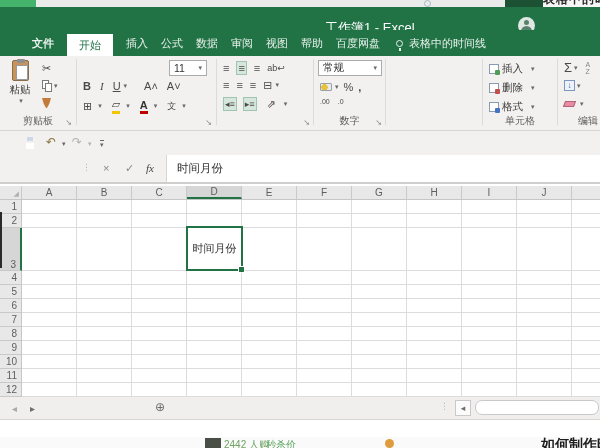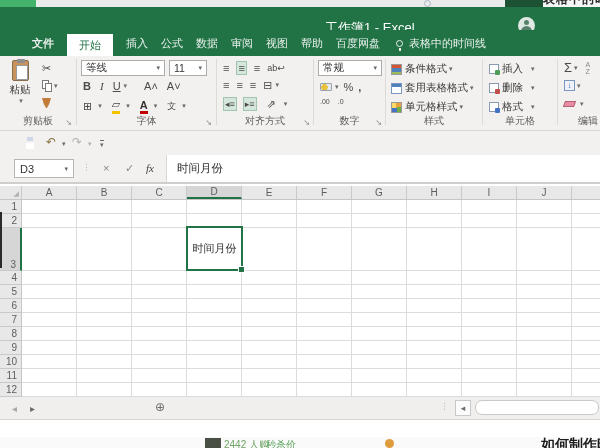--- a/index.html
+++ b/index.html
@@ -185,24 +185,20 @@
         </div>
       <div class="rrow" style="left:42px;top:42px;">
           <span class="brush-ic"></span>
         </div>
       <div class="glabel">剪贴板</div>
       <span class="launcher" style="right:4px;">↘</span>
     </div>
     <div class="gdiv" style="left:76px;"></div>
 
     <div class="rgroup" style="left:77px;width:139px;">
-      <div class="selbox" style="position:absolute;left:4px;top:4px;width:84px;">
-        <span>等线</span>
-        <span class="dd">▾</span>
-      </div>
       <div class="selbox" style="position:absolute;left:92px;top:4px;width:38px;">
         <span>11</span>
         <span class="dd">▾</span>
       </div>
       <div class="rrow" style="left:6px;top:24px;gap:9px;">
         <span class="ric" style="font-weight:bold;">B</span>
         <span class="ric" style="font-style:italic;font-family:'Liberation Serif',serif;">I</span>
         <span class="ric" style="text-decoration:underline;">U</span>
         <span class="dd" style="margin-left:-6px;">▾</span>
         <span class="ric" style="margin-left:8px;">A˄</span>
@@ -211,21 +207,20 @@
       <div class="rrow" style="left:6px;top:42px;gap:4px;">
         <span class="ric">⊞</span>
           <span class="dd">▾</span>
         <span class="ric bucket-bar" style="margin-left:6px;">▱</span>
           <span class="dd">▾</span>
         <span class="ric fontcolor-bar" style="margin-left:6px;font-weight:bold;color:#333;">A</span>
           <span class="dd">▾</span>
         <span class="ric" style="margin-left:6px;font-size:9px;">文</span>
           <span class="dd">▾</span>
       </div>
-      <div class="glabel">字体</div>
       <span class="launcher" style="right:4px;">↘</span>
     </div>
     <div class="gdiv" style="left:216px;"></div>
 
     <div class="rgroup" style="left:217px;width:96px;">
       <div class="rrow" style="left:6px;top:5px;gap:7px;">
         <span class="ric">≡</span>
         <span class="ric hl" style="padding:0 1px;">≡</span>
         <span class="ric">≡</span>
         <span class="ric" style="font-size:9px;"><span>ab</span><span>↩</span></span>
@@ -236,21 +231,20 @@
         <span class="ric">≡</span>
         <span class="ric">⊟</span>
           <span class="dd" style="margin-left:-4px;">▾</span>
       </div>
       <div class="rrow" style="left:6px;top:41px;gap:6px;">
         <span class="ric hl" style="font-size:9px;padding:0 1px;"><span>◂</span><span>≡</span></span>
         <span class="ric hl" style="font-size:9px;padding:0 1px;"><span>▸</span><span>≡</span></span>
         <span class="ric" style="margin-left:4px;">⇗</span>
           <span class="dd">▾</span>
       </div>
-      <div class="glabel">对齐方式</div>
       <span class="launcher" style="right:3px;">↘</span>
     </div>
     <div class="gdiv" style="left:313px;"></div>
 
     <div class="rgroup" style="left:314px;width:71px;">
       <div class="selbox" style="position:absolute;left:4px;top:4px;width:64px;">
         <span>常规</span>
         <span class="dd">▾</span>
       </div>
       <div class="rrow" style="left:6px;top:25px;gap:5px;">
@@ -261,38 +255,20 @@
       </div>
       <div class="rrow" style="left:6px;top:42px;gap:8px;">
         <span class="tinytxt">.00</span>
         <span class="tinytxt">.0</span>
       </div>
       <div class="glabel">数字</div>
       <span class="launcher" style="right:3px;">↘</span>
     </div>
     <div class="gdiv" style="left:385px;"></div>
 
-    <div class="rgroup" style="left:386px;width:96px;">
-      <div class="rrow" style="left:5px;top:6px;">
-        <span class="cf-ic"></span>
-        <span class="rlabel">条件格式</span>
-          <span class="dd">▾</span>
-      </div>
-      <div class="rrow" style="left:5px;top:25px;">
-        <span class="ft-ic"></span>
-        <span class="rlabel">套用表格格式</span>
-          <span class="dd">▾</span>
-      </div>
-      <div class="rrow" style="left:5px;top:44px;">
-        <span class="cs-ic"></span>
-        <span class="rlabel">单元格样式</span>
-          <span class="dd">▾</span>
-      </div>
-      <div class="glabel">样式</div>
-    </div>
     <div class="gdiv" style="left:482px;"></div>
 
     <div class="rgroup" style="left:483px;width:74px;">
       <div class="rrow" style="left:6px;top:6px;">
         <span class="cell-ic">
             <i class="badge-green"></i>
           </span>
         <span class="rlabel">插入</span>
           <span class="dd" style="margin-left:8px;">▾</span>
       </div>
@@ -335,24 +311,20 @@
   <div class="abs qatrow">
     <span class="abs save-ic" style="left:24px;top:6px;"><b></b><i></i></span>
     <span class="abs qic" style="left:46px;top:5px;">↶</span>
     <span class="abs dd" style="left:60px;top:9px;">▾</span>
     <span class="abs qic dim" style="left:72px;top:5px;">↷</span>
     <span class="abs dd" style="left:86px;top:9px;color:#b5b1ad;">▾</span>
     <span class="abs dd" style="left:98px;top:9px;border-top:1px solid #6a6866;">▾</span>
   </div>
 
   <div class="abs formularow">
-    <div class="abs namebox">
-      <span>D3</span>
-      <span class="dd" style="margin-left:auto;">▾</span>
-    </div>
     <span class="abs" style="left:82px;top:7px;font-size:9px;color:#bbb;">⋮</span>
     <span class="abs fbtn" style="left:103px;top:7px;">×</span>
     <span class="abs fbtn" style="left:125px;top:7px;">✓</span>
     <span class="abs fbtn" style="left:146px;top:7px;font-style:italic;font-family:'Liberation Serif',serif;color:#444;text-align:right;">fx</span>
     <div class="abs fxarea">
       <span style="margin-left:10px;font-size:11.5px;color:#333;">时间月份</span>
     </div>
   </div>
 
   <div class="abs gridwrap">

